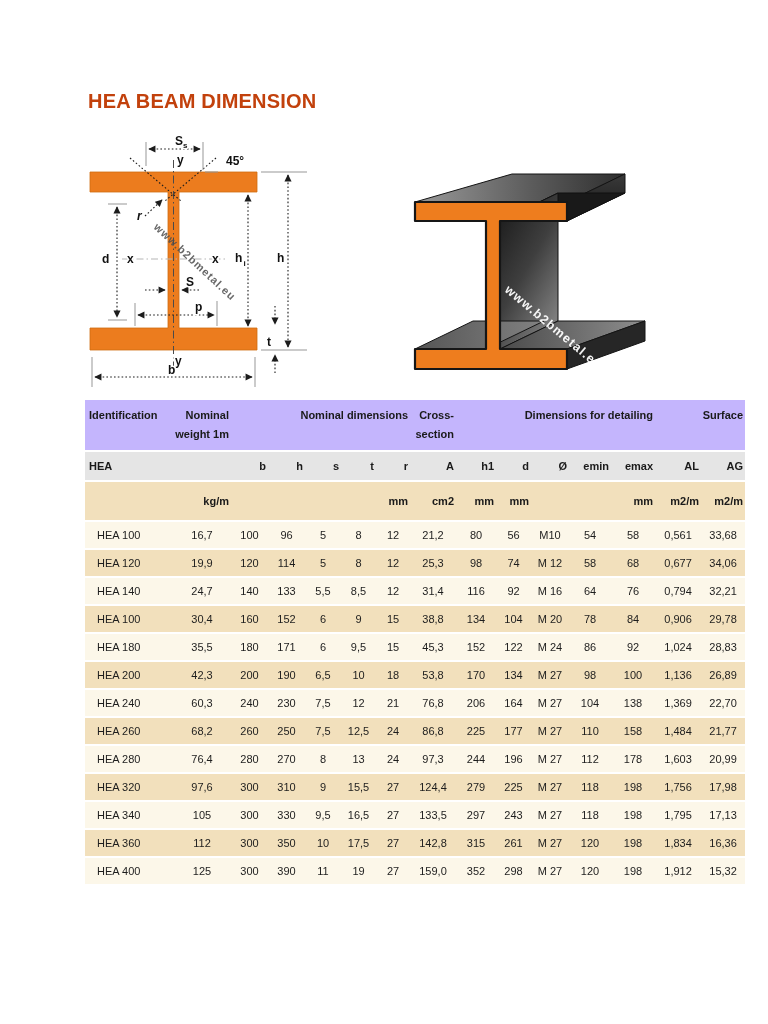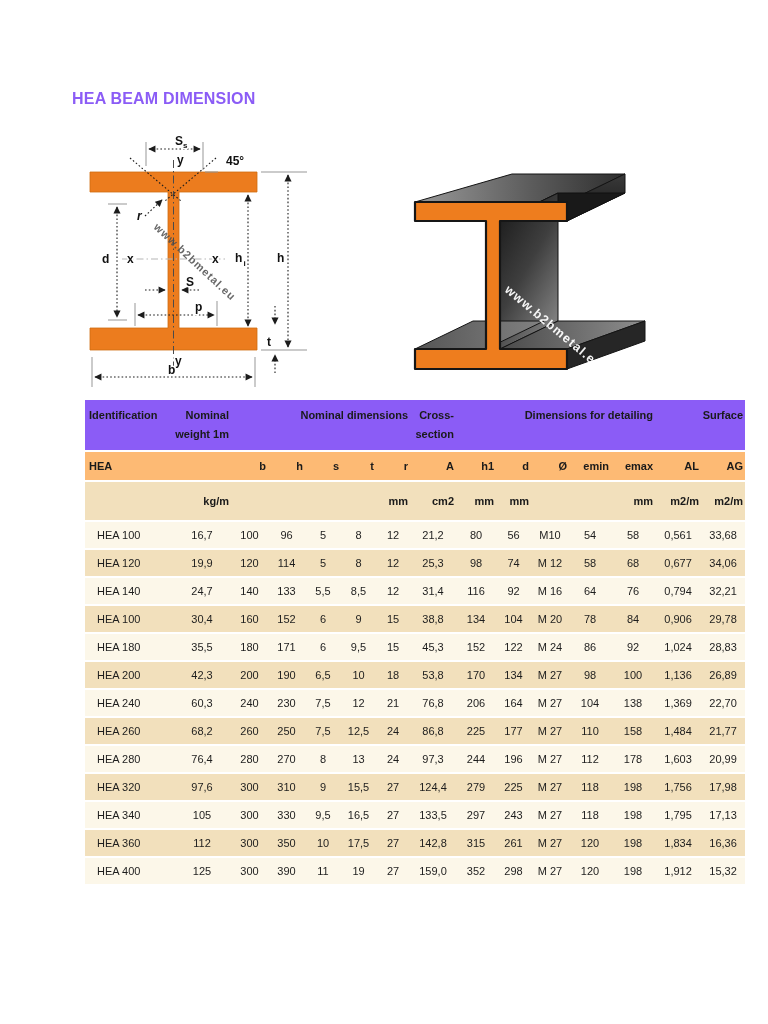--- a/index.html
+++ b/index.html
@@ -1,40 +1,40 @@
 <!DOCTYPE html>
 <html><head>
 <meta charset="utf-8">
 <style>
   html,body{margin:0;padding:0;background:#ffffff;}
   .page{position:relative;width:768px;height:1024px;background:#ffffff;overflow:hidden;
         font-family:"Liberation Sans","DejaVu Sans",sans-serif;color:#1a1a1a;}
-  .title{position:absolute;left:72px;top:90px;font-size:16px;font-weight:bold;
-         letter-spacing:.2px;color:#8b5cf6;}
+  .title{position:absolute;left:88px;top:90px;font-size:20px;font-weight:bold;
+         letter-spacing:.2px;color:#c2410c;}
   
   .diagram2d{position:absolute;left:85px;top:130px;}
   .beam3d{position:absolute;left:392px;top:153px;}
   .dim{stroke:#1c1c1c;stroke-width:1.1;stroke-dasharray:1.6 2.2;fill:none;}
   .ext{stroke:#979797;stroke-width:1;fill:none;}
   .cl {stroke:#4a4a4a;stroke-width:1;stroke-dasharray:8 3 1.5 3;fill:none;}
   .clx{stroke:#b5b5b5;stroke-width:1;stroke-dasharray:7 3 1.5 3;fill:none;}
   .lbl{font-family:"Liberation Sans",sans-serif;font-size:12px;font-weight:bold;fill:#111;
        paint-order:stroke;stroke:#ffffff;stroke-width:3px;}
   .lbs{font-size:8px;}
   .wm2d{font-size:11px;font-weight:bold;fill:#4e4e4e;opacity:.85;letter-spacing:1px;
         paint-order:normal;stroke:none;}
   .wm3d{font-size:12.5px;font-weight:bold;fill:#ffffff;opacity:.95;letter-spacing:1.2px;}
   
   .beam-table{position:absolute;left:85px;top:398px;width:660px;table-layout:fixed;
               border-collapse:separate;border-spacing:0 2px;font-size:11px;}
   .beam-table th,.beam-table td{padding:0 2px;overflow:hidden;white-space:nowrap;}
   .beam-table th{font-weight:bold;text-align:right;}
   .beam-table td{text-align:center;font-weight:normal;color:#1d1d1d;}
-  tr.g th{height:44px;vertical-align:top;padding-top:6px;background:#8b5cf6;line-height:1.75;}
-  tr.c th{height:28px;vertical-align:middle;background:#fdba74;}
+  tr.g th{height:44px;vertical-align:top;padding-top:6px;background:#c4b5fd;line-height:1.75;}
+  tr.c th{height:28px;vertical-align:middle;background:#e5e5e5;}
   tr.u th{height:38px;vertical-align:middle;background:#F2E0BC;}
   tbody td{height:26px;vertical-align:middle;}
   tbody tr:nth-child(odd) td{background:#FCF7E9;}
   tbody tr:nth-child(even) td{background:#F2E0BC;}
   .al{text-align:left !important;padding-left:4px !important;}
   tbody td:first-child{text-align:left;padding-left:12px;}
 </style>
 </head>
 <body>
 

